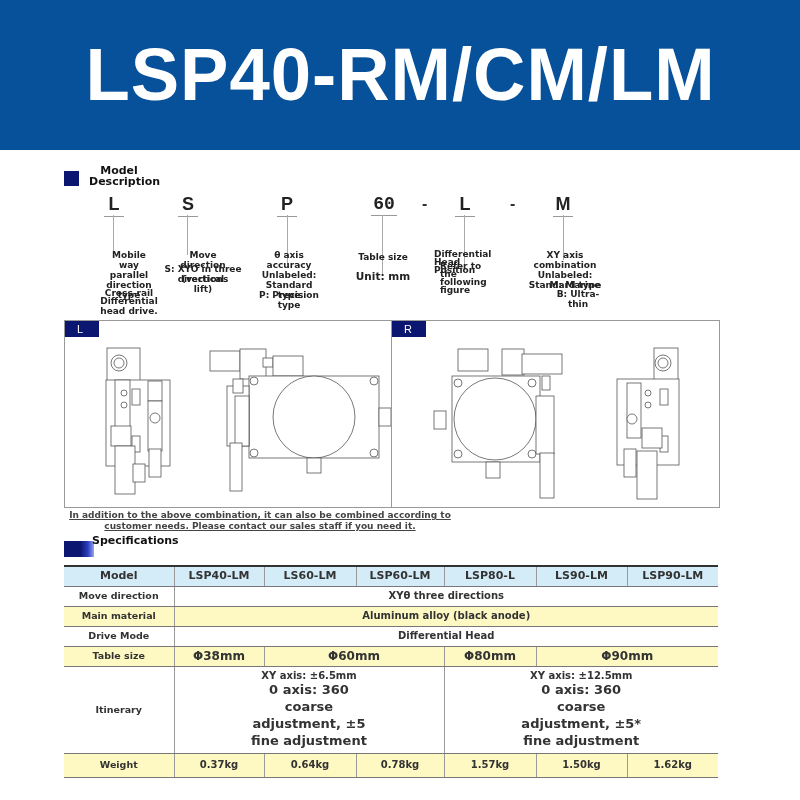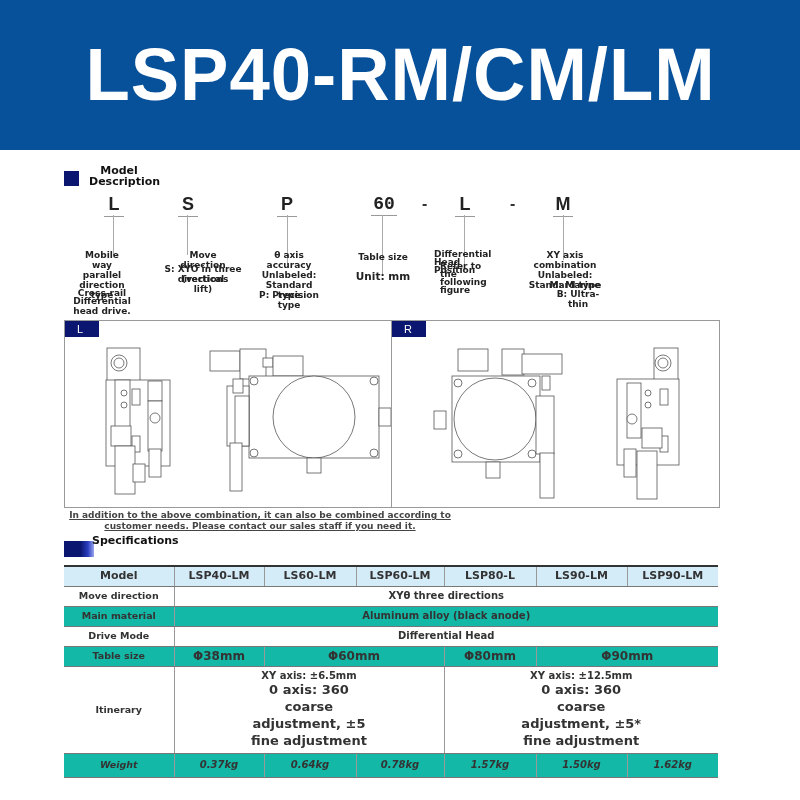--- a/index.html
+++ b/index.html
@@ -25,30 +25,30 @@
   .diagram-frame { position: absolute; border: 1px solid #999; background: #fff; }
   .diagram-tag { position: absolute; left: 0; top: 0; width: 34px; height: 16px; background: #0a1670; color: #fff; font-size: 11px; font-family: "Liberation Sans", sans-serif; padding-left: 12px; line-height: 16px; }
   .diagram-svg { position: absolute; left: 0; top: 0; }
 
   .note { position: absolute; left: 60px; top: 510px; width: 400px; font-size: 9px; font-weight: bold; color: #444; text-align: center; line-height: 11px; text-decoration: underline; }
 
   .spec-table { position: absolute; left: 64px; top: 565px; width: 654px; border-collapse: collapse; border-top: 2px solid #333; }
   .spec-table td { font-size: 10px; font-weight: bold; text-align: center; vertical-align: middle; border-bottom: 1px solid #777; border-left: 1px solid #999; padding: 4px; color: #333; line-height: 10px; }
   .spec-table td:first-child { border-left: none; }
   .spec-table tr.hdr td { background: #d4ebf8; font-size: 11px; height: 20px; font-family: "DejaVu Sans", sans-serif; }
-  .spec-table tr.alt td { background: #14b8a6; }
+  .spec-table tr.alt td { background: #fef9c3; }
   .spec-table td.rowlab { width: 110px; font-size: 9.5px; line-height: 10px; }
   .spec-table td.big { font-size: 12px; }
   .spec-table td.merged { border-left: 1px solid #999; }
   .spec-table tr.r-move td, .spec-table tr.r-mat td, .spec-table tr.r-drive td { height: 20px; }
   .spec-table tr.r-table td { height: 20px; }
   .spec-table tr.r-itin td { height: 34px; }
   .spec-table tr.r-load td { height: 20px; }
   .spec-table tr.r-min td { height: 24px; }
-  .spec-table tr.r-weight td { height: 24px; font-style: italic; }
+  .spec-table tr.r-weight td { height: 24px; }
   .small { font-size: 13px; line-height: 17px; }
 </style>
 </head>
 <body>
 
 <div class="banner">
   <div class="banner-title">LSP40-RM/CM/LM</div>
 </div>
 
 <div class="sec-head" style="left:64px; top:165px;">
@@ -65,21 +65,21 @@
 <div class="code-dash" style="left:510px; top:195px;">-</div>
 <div class="code-letter" style="left:548px; top:194px;"><span>M</span><span class="ul"></span></div>
 
 <div class="vline" style="left:113px; top:215px; height:40px;"></div>
 <div class="vline" style="left:187px; top:215px; height:40px;"></div>
 <div class="vline" style="left:287px; top:215px; height:50px;"></div>
 <div class="vline" style="left:382px; top:215px; height:60px;"></div>
 <div class="vline" style="left:464px; top:215px; height:50px;"></div>
 <div class="vline" style="left:563px; top:215px; height:45px;"></div>
 
-<div class="desc" style="left:69px; top:250px; width:66px;">
+<div class="desc" style="left:96px; top:250px; width:66px;">
   <div style="width:40px; margin:0 auto;">Mobile way</div>
   <div style="width:50px; margin:0 auto;">parallel direction type</div>
   <div style="margin-top:-12px;">Cross-rail</div>
   <div style="margin-top:-2px;">Differential head drive.</div>
 </div>
 <div class="desc" style="left:160px; top:250px; width:86px;">
   <div style="width:50px; margin:0 auto;">Move direction</div>
   <div style="margin-top:-6px;">S: XYO in three directions</div>
   <div style="width:50px; margin:-10px auto 0;">(vertical lift)</div>
 </div>

